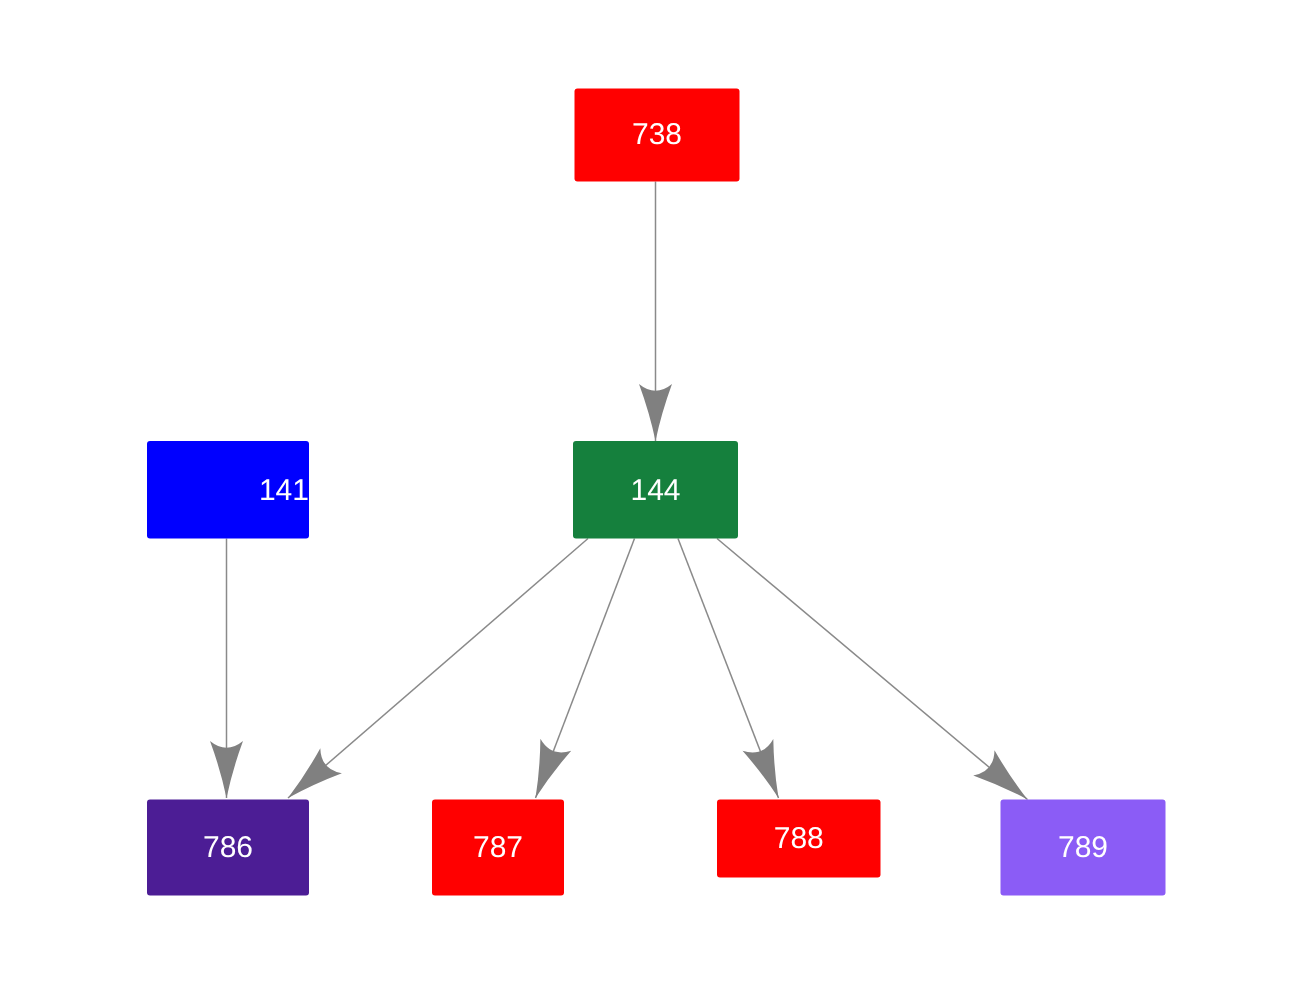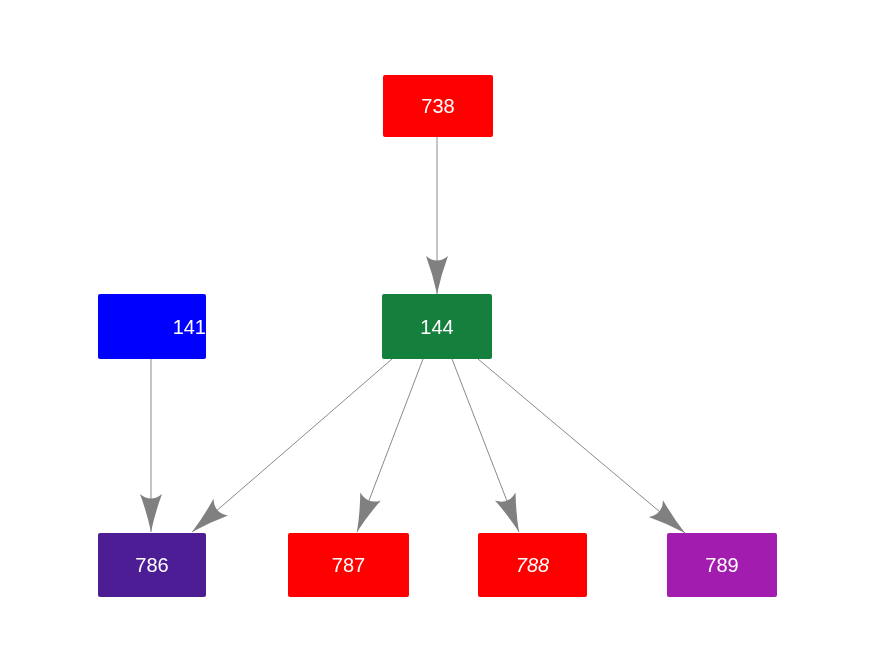--- a/index.html
+++ b/index.html
@@ -35,22 +35,22 @@
     font-size: 20px;
     line-height: 1;
     border-radius: 2px;
     cursor: default;
     user-select: none;
   }
   .node-738 { left: 383px; top:  59px; width: 110px; height: 62px; }
   .node-141 { left:  98px; top: 294px; width: 108px; height: 65px; justify-content: flex-end; }
   .node-144 { left: 382px; top: 294px; width: 110px; height: 65px; }
   .node-786 { left:  98px; top: 533px; width: 108px; height: 64px; }
-  .node-787 { left: 288px; top: 533px; width: 121px; height: 64px; }
-  .node-788 { left: 478px; top: 533px; width: 109px; height: 64px; font-style: italic; }
+  .node-787 { left: 288px; top: 533px; width: 88px; height: 64px; }
+  .node-788 { left: 478px; top: 533px; width: 109px; height: 52px; }
   .node-789 { left: 667px; top: 533px; width: 110px; height: 64px; }
 </style>
 </head>
 <body>
 
 <div id="canvas">
 
   <svg id="edge-layer" width="876" height="656" viewBox="0 0 876 656" xmlns="http://www.w3.org/2000/svg">
     <defs>
       <marker id="arrowhead" markerUnits="userSpaceOnUse" markerWidth="42" markerHeight="26" refX="39" refY="12" orient="auto">
@@ -58,21 +58,21 @@
       </marker>
     </defs>
     <line x1="437" y1="121" x2="437" y2="294" marker-end="url(#arrowhead)"></line>
     <line x1="151" y1="359" x2="151" y2="532" marker-end="url(#arrowhead)"></line>
     <line x1="392" y1="359" x2="192" y2="532" marker-end="url(#arrowhead)"></line>
     <line x1="423" y1="359" x2="357" y2="532" marker-end="url(#arrowhead)"></line>
     <line x1="452" y1="359" x2="519" y2="532" marker-end="url(#arrowhead)"></line>
     <line x1="478" y1="359" x2="685" y2="533" marker-end="url(#arrowhead)"></line>
   </svg>
 
-  <div class="node node-738" style="background: rgb(255, 0, 0); margin-top: 16px;">
+  <div class="node node-738" style="background: rgb(255, 0, 0);">
     <span>738</span>
   </div>
 
   <div class="node node-141" style="background: rgb(0, 0, 255);">
     <span>141</span>
   </div>
 
   <div class="node node-144" style="background: #15803d;">
     <span>144</span>
   </div>
@@ -82,17 +82,17 @@
   </div>
 
   <div class="node node-787" style="background: rgb(255, 0, 0);">
     <span>787</span>
   </div>
 
   <div class="node node-788" style="background: rgb(255, 0, 0);">
     <span>788</span>
   </div>
 
-  <div class="node node-789" style="background: #a21caf;">
+  <div class="node node-789" style="background: #8b5cf6;">
     <span>789</span>
   </div>
 
 </div>
 
 </body></html>

